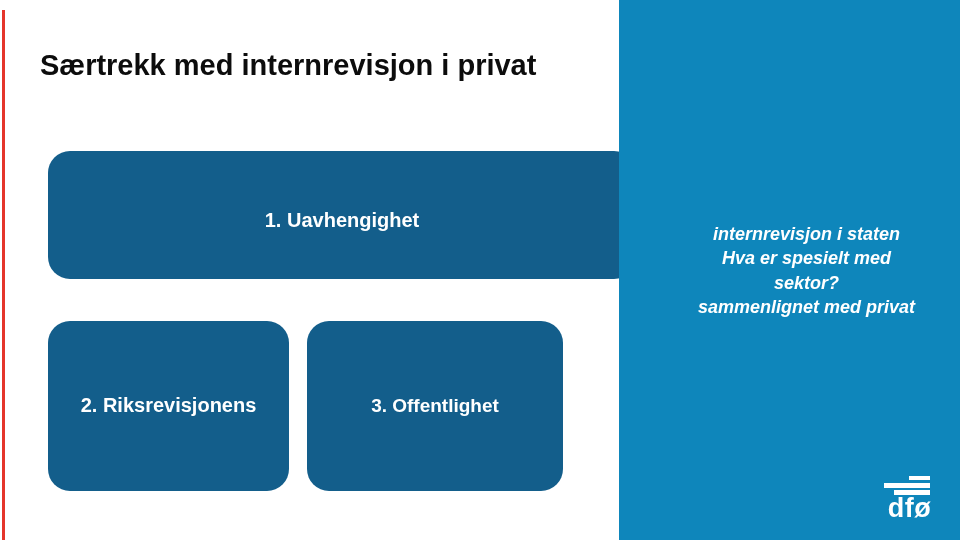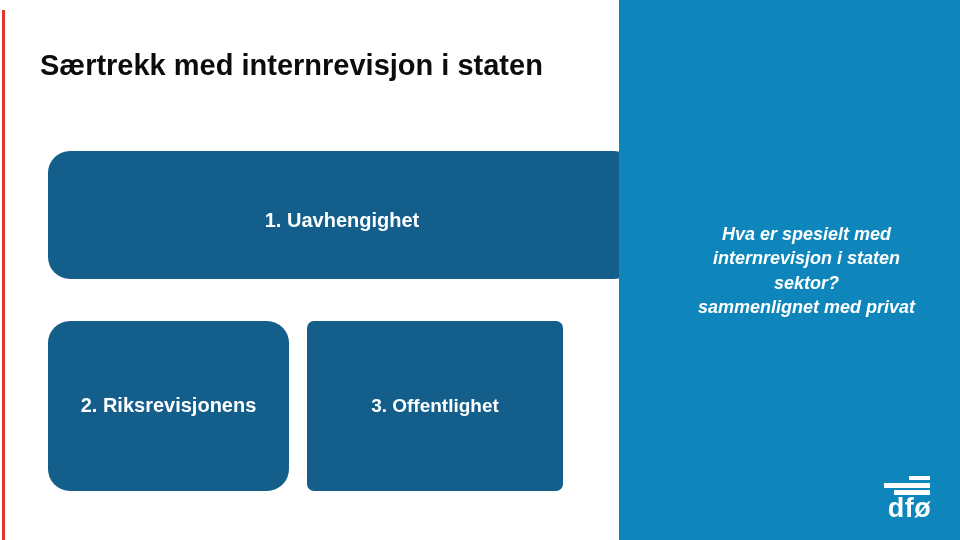--- a/index.html
+++ b/index.html
@@ -61,21 +61,20 @@
     line-height: 1.28;
     padding: 0 10px;
     box-sizing: border-box;
   }
   .box-3 {
     left: 307px; top: 321px;
     width: 256px; height: 170px;
     font-size: 19px;
     padding: 0 10px;
     box-sizing: border-box;
-    border-radius: 7px;
   }
 
   .sidebar {
     position: absolute;
     left: 619px; top: 0;
     width: 341px; height: 540px;
     background: var(--sidebar_blue, #0e86bb);
   }
 
   .sidebar-question {
@@ -116,38 +115,38 @@
     letter-spacing: 0.5px;
   }
 </style>
 </head>
 <body>
 
 <div class="slide">
 
   <div class="accent-line"></div>
 
-  <h1 class="slide-title">Særtrekk med internrevisjon i staten</h1>
+  <h1 class="slide-title">Særtrekk med internrevisjon i privat</h1>
 
   <div class="box box-1">
     <span class="line">1. Uavhengighet</span>
   </div>
 
   <div class="box box-2">
     <span class="line">2. Riksrevisjonens</span>
   </div>
 
   <div class="box box-3">
     <span class="line">3. Offentlighet</span>
   </div>
 
   <div class="sidebar">
     <div class="sidebar-question">
+      <span class="qline">internrevisjon i staten</span>
       <span class="qline">Hva er spesielt med</span>
-      <span class="qline">internrevisjon i staten</span>
       <span class="qline">sektor?</span>
       <span class="qline">sammenlignet med privat</span>
     </div>
 
     <div class="dfo-logo">
       <div class="logo-bars">
         <div class="logo-bar b1"></div>
         <div class="logo-bar b2"></div>
         <div class="logo-bar b3"></div>
       </div>

